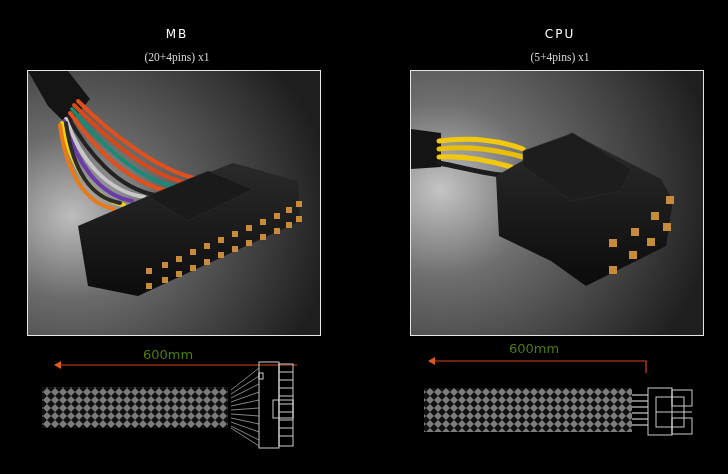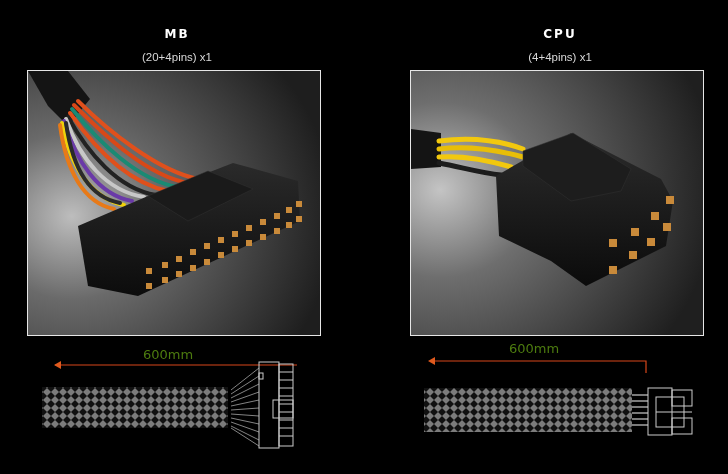--- a/index.html
+++ b/index.html
@@ -1,19 +1,19 @@
 <!DOCTYPE html>
 <html><head>
 <meta charset="utf-8">
 <style>
   html, body { margin:0; padding:0; background:#000; }
   body { width:728px; height:474px; position:relative; overflow:hidden; font-family:"Liberation Sans", sans-serif; color:#fff; }
   .col { position:absolute; top:0; width:300px; }
-  .title { position:absolute; top:27px; width:100%; text-align:center; font-family:"DejaVu Sans", sans-serif; font-weight:bold; font-size:12px; letter-spacing:2px; color:#fff; }
-  .sub { position:absolute; top:51px; width:100%; text-align:center; font-family:Liberation Sans, sans-serif; font-size:11.5px; color:#d8d8d8; }
+  .title { position:absolute; top:27px; width:100%; text-align:center; font-family:"DejaVu Sans", sans-serif; font-weight:normal; font-size:12px; letter-spacing:2px; color:#fff; }
+  .sub { position:absolute; top:51px; width:100%; text-align:center; font-family:Liberation Serif, serif; font-size:11.5px; color:#d8d8d8; }
   .photo { position:absolute; top:70px; width:292px; height:264px; border:1px solid #e6e6e6; overflow:hidden; }
   .photo svg { display:block; }
   .dim { position:absolute; }
   .dim-label { position:absolute; font-family:"DejaVu Sans", sans-serif; font-size:13px; color:#4d7c0f; }
 </style>
 </head>
 <body>
 
 <div class="col" style="left:27px;">
   <div class="title">MB</div>
@@ -117,21 +117,21 @@
         <line x1="252" y1="96" x2="266" y2="96"></line>
       <rect x="246" y="60" width="20" height="18"></rect>
       <rect x="232" y="33" width="4" height="6"></rect>
     </g>
   </svg>
   <div class="dim-label" style="left:116px; top:347px;">600mm</div>
 </div>
 
 <div class="col" style="left:410px;">
   <div class="title">CPU</div>
-  <div class="sub">(4+4pins) x1</div>
+  <div class="sub">(5+4pins) x1</div>
   <div class="photo" style="left:0;" title="8-pin CPU power connector with yellow and black wires">
     <svg width="292" height="264" viewBox="0 0 292 264">
       <defs>
         <radialGradient id="bg2" cx="0.1" cy="0.45" r="0.95">
           <stop offset="0" stop-color="#c4c4c4"></stop>
           <stop offset="0.35" stop-color="#6e6e6e"></stop>
           <stop offset="1" stop-color="#1f1f1f"></stop>
         </radialGradient>
         <linearGradient id="blk2" x1="0" y1="0" x2="0" y2="1">
           <stop offset="0" stop-color="#2c2c2c"></stop>

